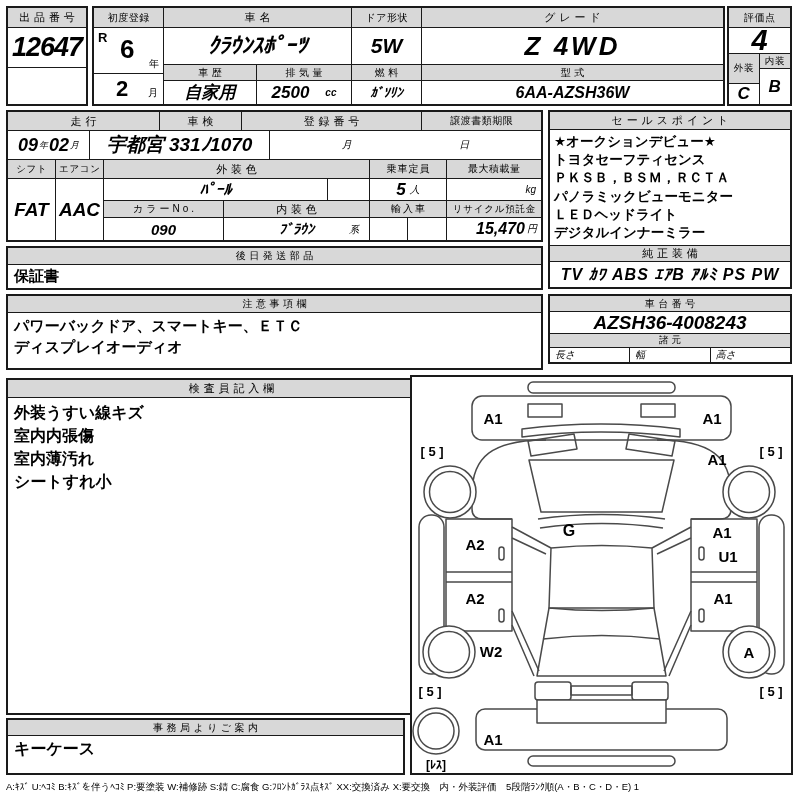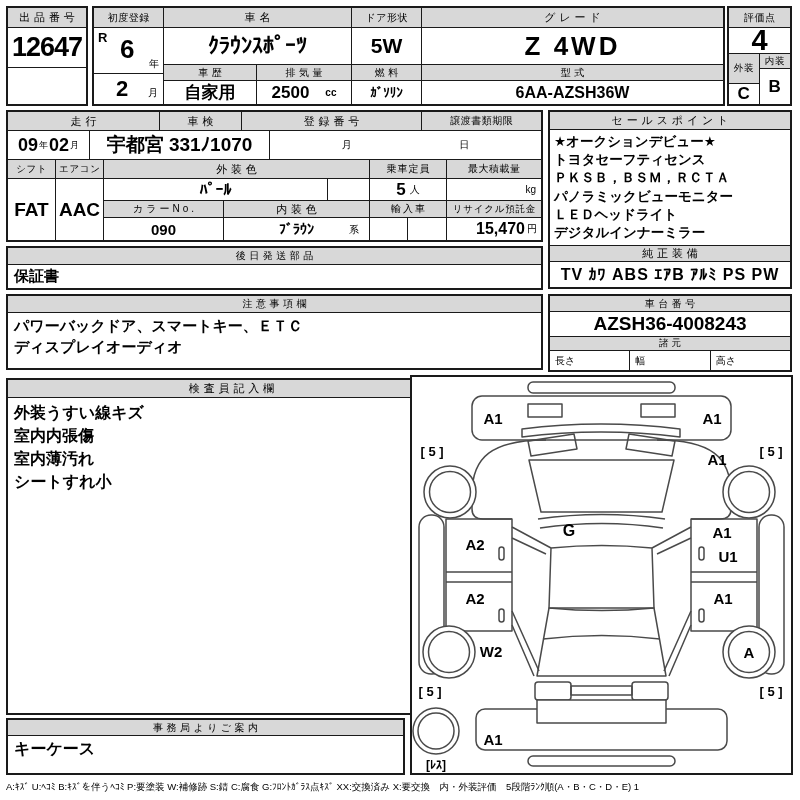--- a/index.html
+++ b/index.html
@@ -9,21 +9,21 @@
        display:flex;flex-direction:column;}
   .hdr{background:#d8d8d8;display:flex;align-items:center;justify-content:center;
        font-size:11px;letter-spacing:.35em;text-indent:.35em;box-sizing:border-box;
        white-space:nowrap;overflow:hidden;flex:none;}
   .hdr.sm{font-size:10px;}
   .hdr.xs{font-size:9.5px;letter-spacing:.08em;text-indent:.08em;}
   .bb{border-bottom:1px solid #1a1a1a;}
   .br{border-right:1px solid #1a1a1a;}
   .row{display:flex;box-sizing:border-box;flex:none;}
   .col{display:flex;flex-direction:column;box-sizing:border-box;}
-  .cell{box-sizing:border-box;overflow:hidden;display:flex;align-items:center;justify-content:center;}
+  .cell{box-sizing:border-box;overflow:hidden;display:flex;align-items:center;justify-content:center;font-style:italic;}
   .val{font-weight:bold;}
   .unit{font-weight:bold;font-size:10px;}
   .lines{padding:2px 6px;box-sizing:border-box;}
   .lines div{font-weight:bold;}
   svg text{font-family:"Liberation Sans","DejaVu Sans",sans-serif;font-weight:bold;fill:#000;}
 </style>
 </head>
 <body>
 
 <div id="sheet">
@@ -220,21 +220,21 @@
       <div style="font-size:13.5px">パノラミックビューモニター</div>
       <div style="font-size:13.5px">ＬＥＤヘッドライト</div>
       <div style="font-size:13.5px">デジタルインナーミラー</div>
     </div>
     <div class="hdr bb" style="height:17px;border-top:1px solid #1a1a1a">純正装備</div>
     <div class="cell" style="height:27px">
       <span class="val" style="font-size:16px;letter-spacing:1px">TV ｶﾜ ABS ｴｱB ｱﾙﾐ PS PW</span>
     </div>
   </div>
 
-  <div class="box" style="left:548px;top:294px;width:244px;height:78px">
+  <div class="box" style="left:548px;top:294px;width:244px;height:70px">
     <div class="hdr bb sm" style="height:16px">車台番号</div>
     <div class="cell bb" style="height:25px">
       <span class="val" style="font-size:19px">AZSH36-4008243</span>
     </div>
     <div class="hdr bb xs" style="height:14px;letter-spacing:.3em;text-indent:.3em">諸元</div>
     <div class="row" style="flex:1">
       <div class="cell br" style="flex:1;justify-content:flex-start;padding-left:5px">
         <span style="font-size:10px">長さ</span>
       </div>
       <div class="cell br" style="flex:1;justify-content:flex-start;padding-left:5px">

